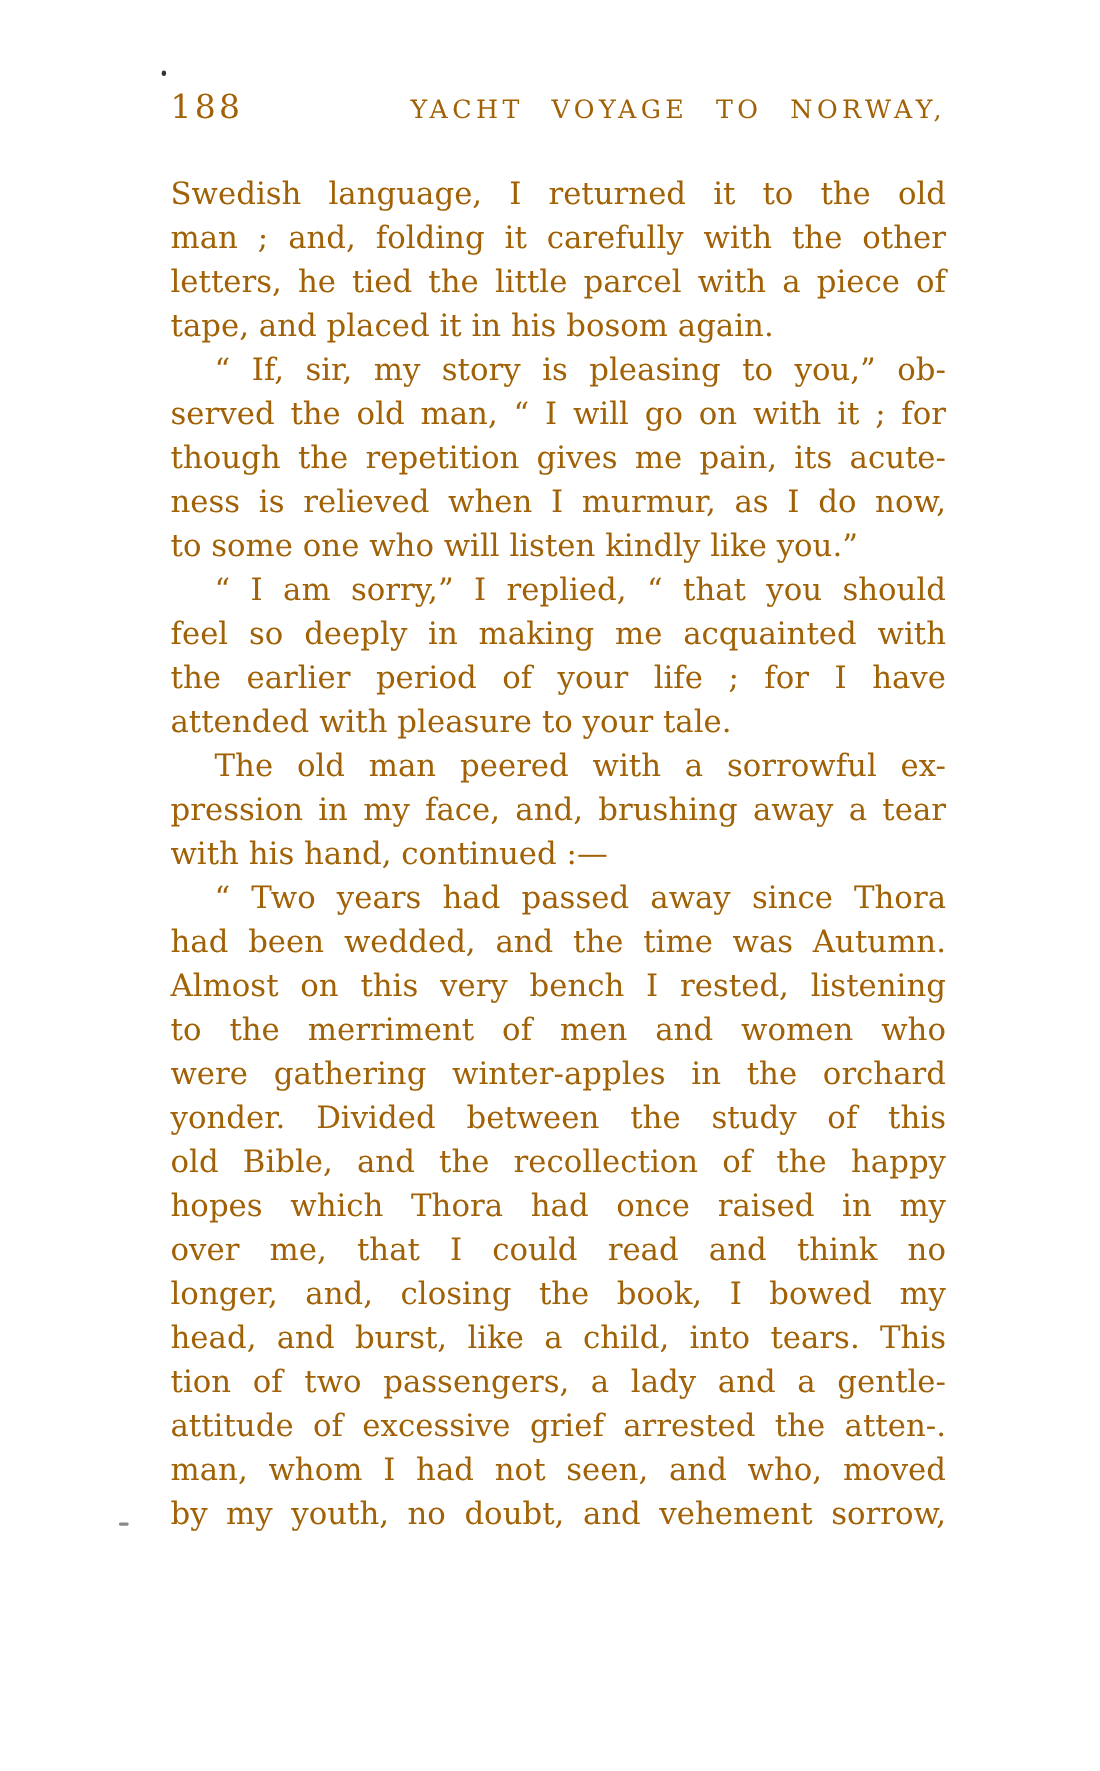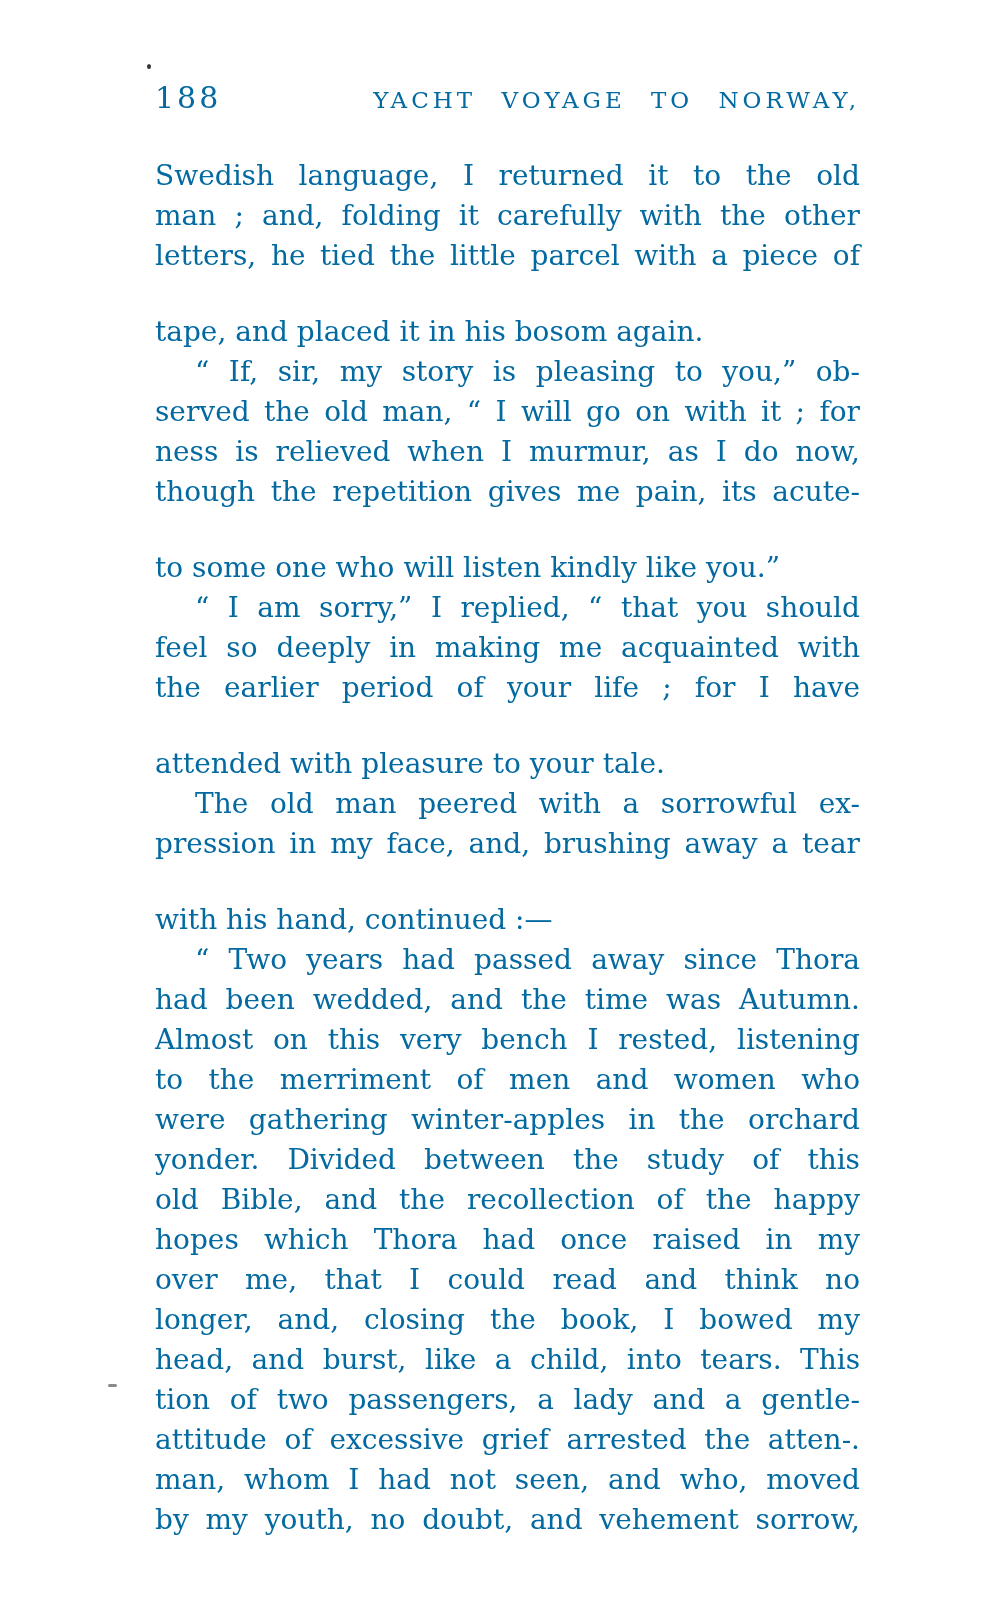--- a/index.html
+++ b/index.html
@@ -6,21 +6,21 @@
     margin: 0;
     padding: 0;
     background: #ffffff;
   }
   .page {
     position: relative;
     width: 1000px;
     height: 1610px;
     background: #ffffff;
     font-family: "DejaVu Serif", "Liberation Serif", serif;
-    color: #0369a1;
+    color: #a16207;
     overflow: hidden;
   }
   .pagehead {
     position: absolute;
     top: 80px;
     left: 155px;
     width: 705px;
     height: 40px;
   }
   .pagenum {
@@ -50,21 +50,20 @@
   .line {
     font-size: 28px;
     line-height: 40px;
     height: 40px;
     text-align: justify;
     text-align-last: justify;
     -moz-text-align-last: justify;
   }
   .line.last {
     text-align-last: left;
-    margin-top: 36px;
     -moz-text-align-last: left;
   }
   .line.indent {
     text-indent: 40px;
   }
   .speck { position: absolute; background: #333; }
   .speck-top {
     left: 147px; top: 64px; width: 4px; height: 5px; border-radius: 50%;
   }
   .speck-left {
@@ -84,22 +83,22 @@
     <span class="runhead">YACHT VOYAGE TO NORWAY,</span>
   </header>
 
   <main class="body-text" id="body-text">
       <div class="line">Swedish language, I returned it to the old</div>
       <div class="line">man ; and, folding it carefully with the other</div>
       <div class="line">letters, he tied the little parcel with a piece of</div>
       <div class="line last">tape, and placed it in his bosom again.</div>
       <div class="line indent">“ If, sir, my story is pleasing to you,” ob-</div>
       <div class="line">served the old man, “ I will go on with it ; for</div>
+      <div class="line">though the repetition gives me pain, its acute-</div>
       <div class="line">ness is relieved when I murmur, as I do now,</div>
-      <div class="line">though the repetition gives me pain, its acute-</div>
       <div class="line last">to some one who will listen kindly like you.”</div>
       <div class="line indent">“ I am sorry,” I replied, “ that you should</div>
       <div class="line">feel so deeply in making me acquainted with</div>
       <div class="line">the earlier period of your life ; for I have</div>
       <div class="line last">attended with pleasure to your tale.</div>
       <div class="line indent">The old man peered with a sorrowful ex-</div>
       <div class="line">pression in my face, and, brushing away a tear</div>
       <div class="line last">with his hand, continued :—</div>
       <div class="line indent">“ Two years had passed away since Thora</div>
       <div class="line">had been wedded, and the time was Autumn.</div>

